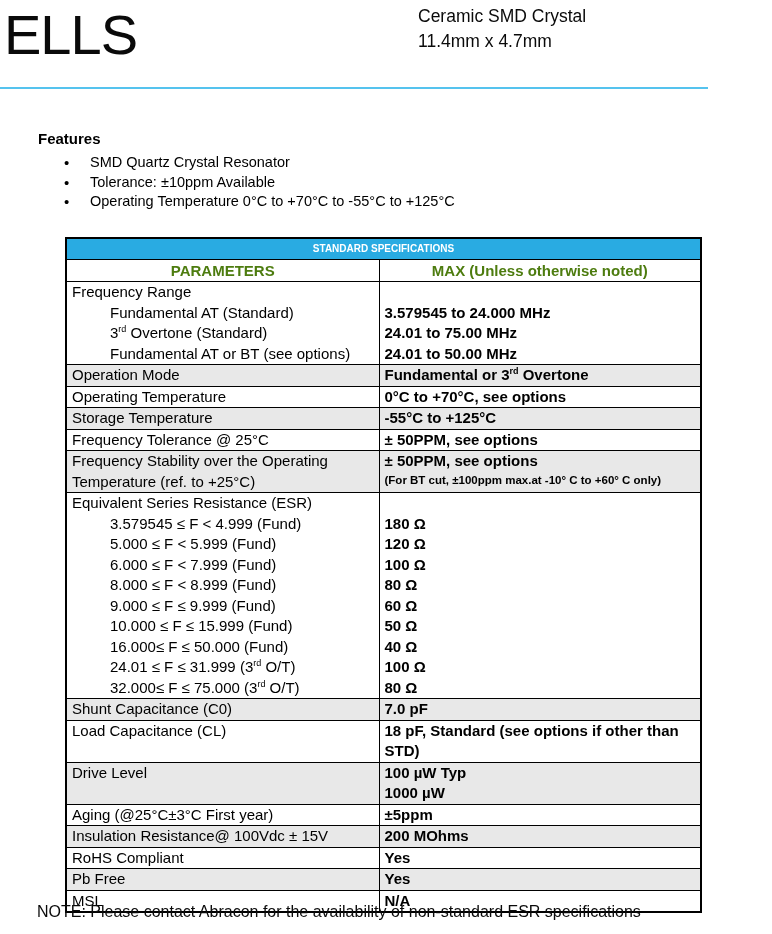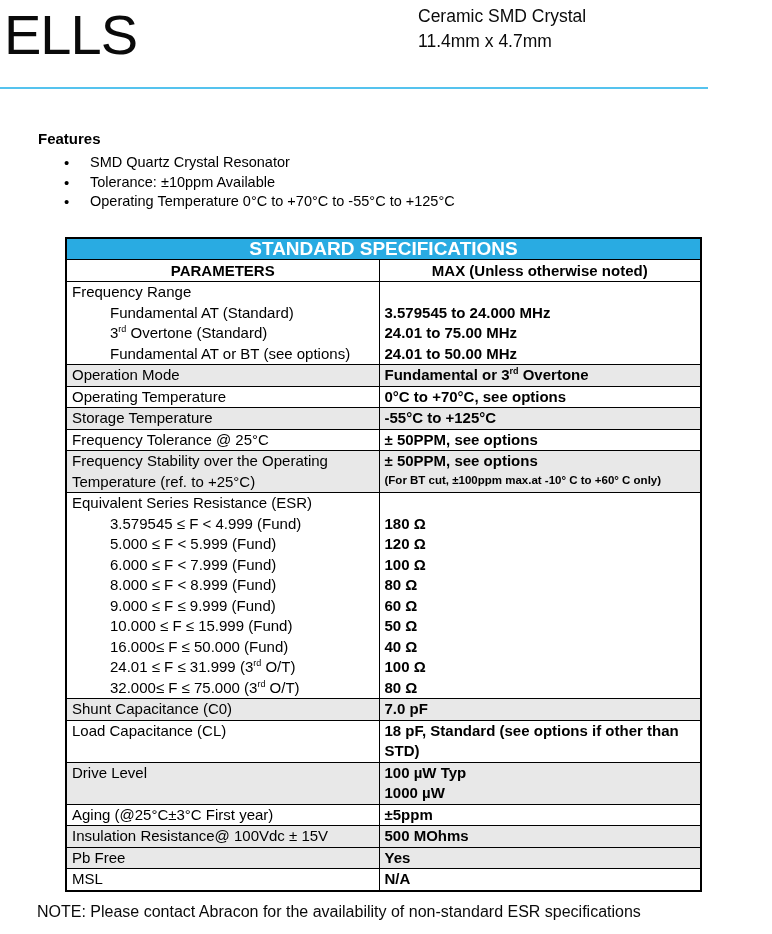--- a/index.html
+++ b/index.html
@@ -32,22 +32,22 @@
   .features{position:absolute;left:38px;top:130px;width:600px;}
   .features-heading{font-size:15px;font-weight:700;margin-bottom:6px;}
   .features-list{list-style:none;margin:0;padding:0;}
   .features-list li{position:relative;padding-left:52px;font-size:14.5px;line-height:19.5px;}
   .features-list li::before{content:"\2022";position:absolute;left:26px;font-size:15px;}
 
   
   .spec-table-wrap{position:absolute;left:65px;top:237px;width:637px;}
   table.spec{width:100%;border-collapse:collapse;border:2px solid #000;font-size:15px;}
   table.spec td,table.spec th{border:1px solid #000;padding:0 5px;vertical-align:top;}
-  tr.title-row th{background:var(--blue);color:#fff;font-weight:700;font-size:19px;text-align:center;height:20px;line-height:20px;padding:0;}
-  tr.head-row th{background:#fff;color:#000000;font-weight:700;text-align:center;height:21px;line-height:21px;}
+  tr.title-row th{background:var(--blue);color:#fff;font-weight:700;font-size:10px;text-align:center;height:20px;line-height:20px;padding:0;}
+  tr.head-row th{background:#fff;color:#4d7c0f;font-weight:700;text-align:center;height:21px;line-height:21px;}
   td.param{width:313px;}
   .line{line-height:20.5px;white-space:nowrap;}
   .line.indent{padding-left:38px;}
   td.value .line{font-weight:700;}
   td.value .line.small{font-size:11.5px;line-height:17px;}
   tr.shade td{background:var(--shade);}
   sup{font-size:9px;line-height:0;}
 
   
   .note{position:absolute;left:37px;top:903px;font-size:16px;color:#0a0a0a;}
@@ -202,21 +202,29 @@
             </td>
             <td class="value">
               <div class="line">±5ppm</div>
             </td>
           </tr>
           <tr class="shade">
             <td class="param">
               <div class="line">Insulation Resistance@ 100Vdc ± 15V</div>
             </td>
             <td class="value">
-              <div class="line">500 MOhms</div>
+              <div class="line">200 MOhms</div>
+            </td>
+          </tr>
+          <tr>
+            <td class="param">
+              <div class="line">RoHS Compliant</div>
+            </td>
+            <td class="value">
+              <div class="line">Yes</div>
             </td>
           </tr>
           <tr class="shade">
             <td class="param">
               <div class="line">Pb Free</div>
             </td>
             <td class="value">
               <div class="line">Yes</div>
             </td>
           </tr>

